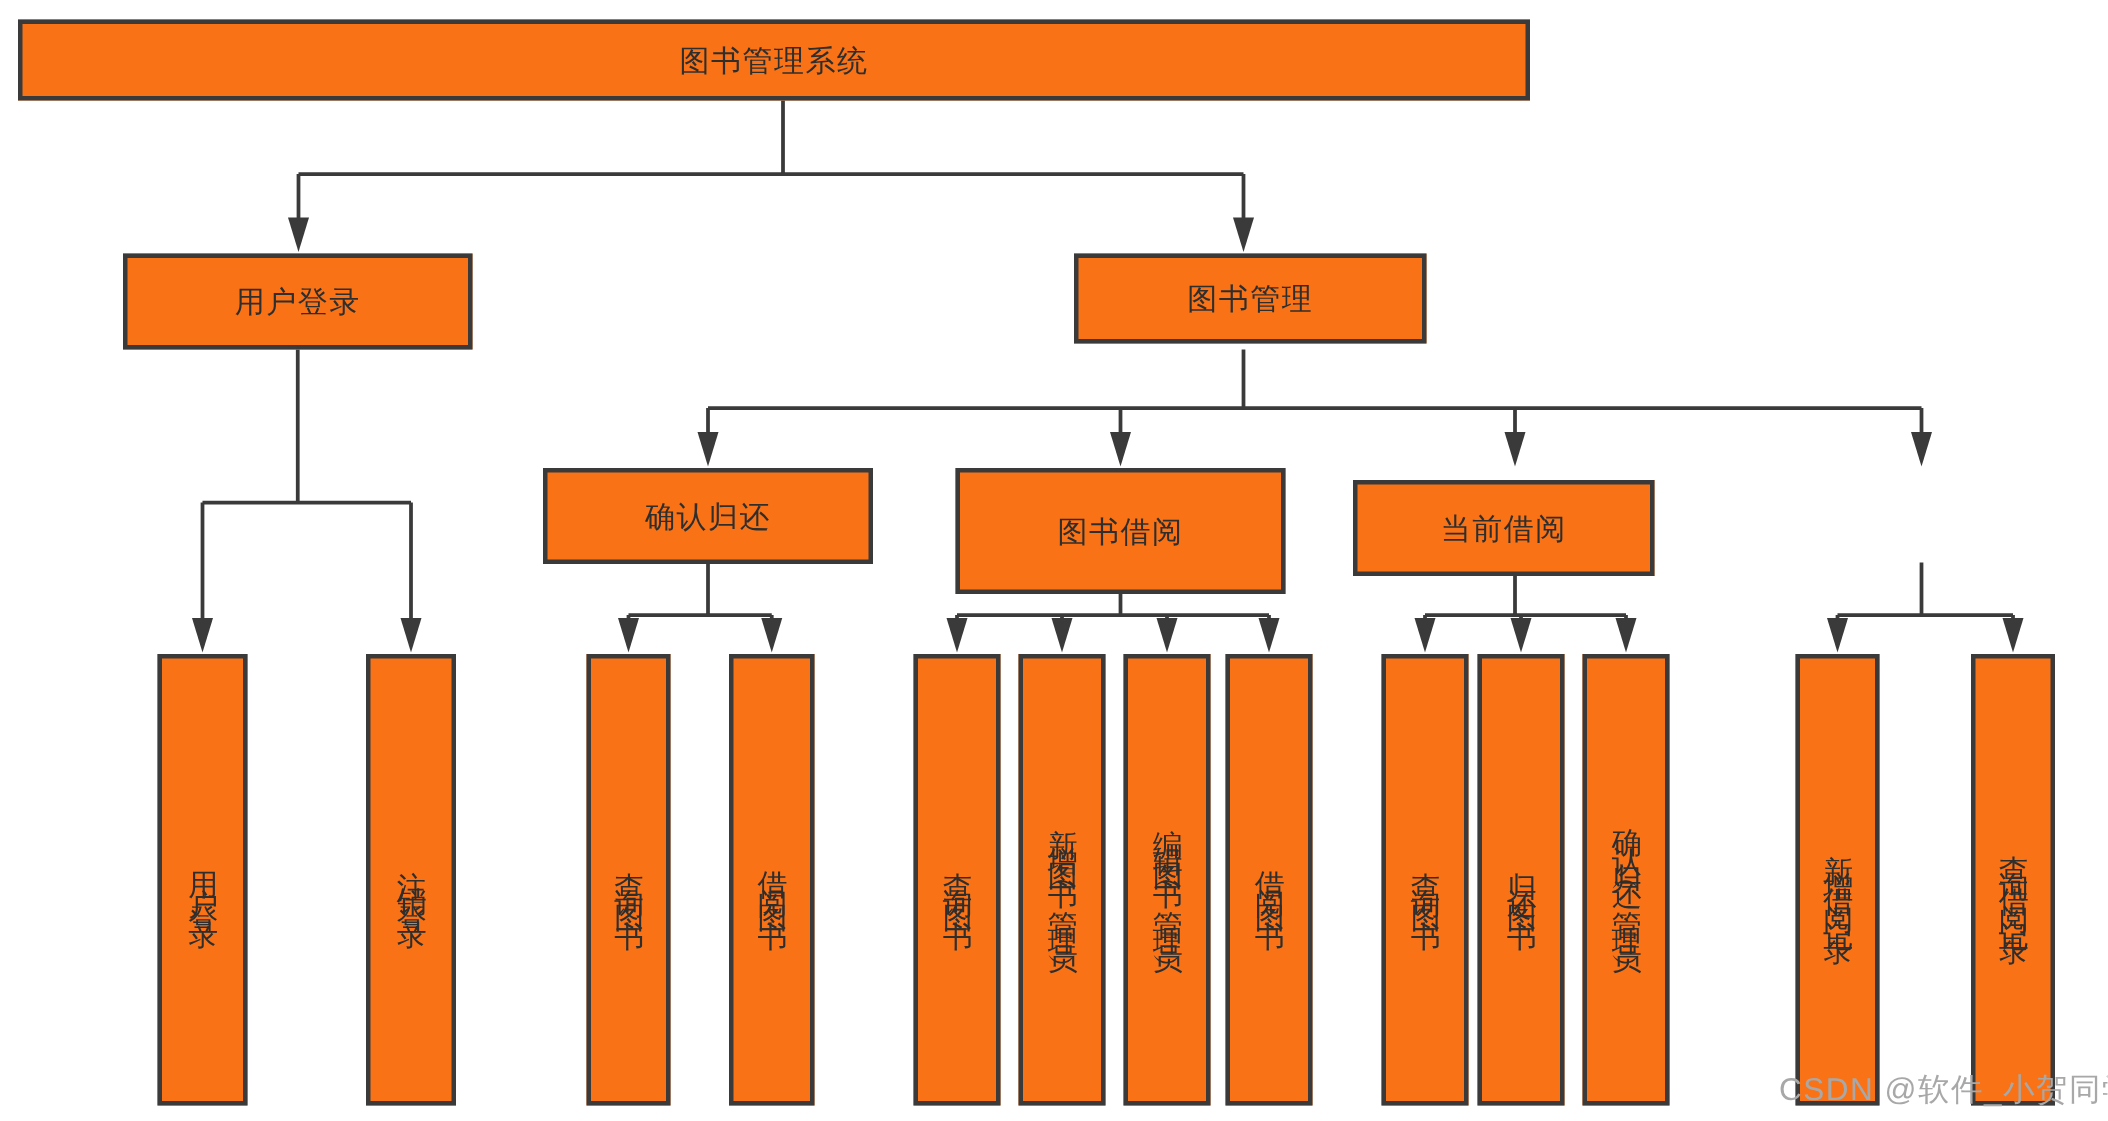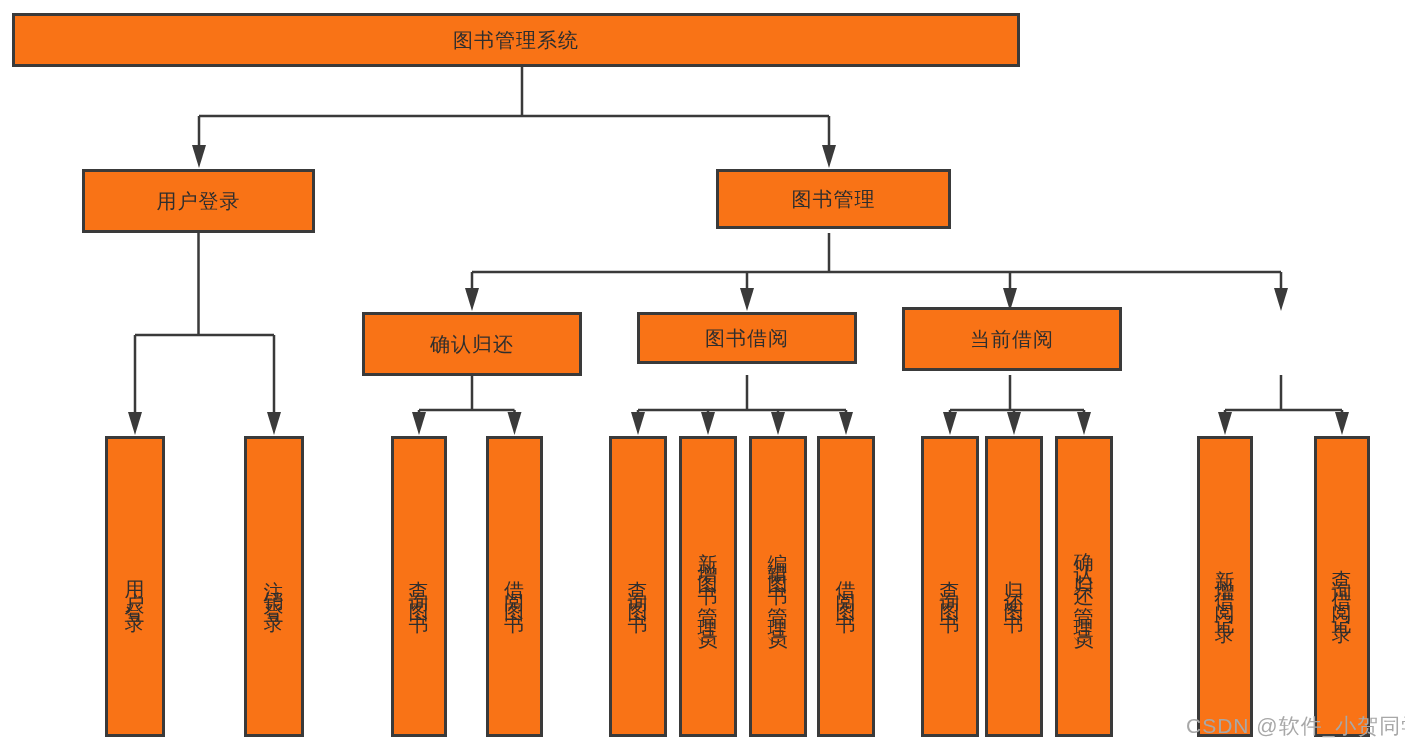--- a/index.html
+++ b/index.html
@@ -78,24 +78,24 @@
   <div class="box" style="left:82px;top:169px;width:233px;height:64px">
     <span class="lbl">用户登录</span>
   </div>
   <div class="box" style="left:716px;top:169px;width:235px;height:60px">
     <span class="lbl">图书管理</span>
   </div>
 
   <div class="box" style="left:362px;top:312px;width:220px;height:64px">
     <span class="lbl">确认归还</span>
   </div>
-  <div class="box" style="left:637px;top:312px;width:220px;height:52px">
+  <div class="box" style="left:637px;top:312px;width:220px;height:84px">
     <span class="lbl">图书借阅</span>
   </div>
-  <div class="box" style="left:902px;top:307px;width:220px;height:64px">
+  <div class="box" style="left:902px;top:320px;width:201px;height:64px">
     <span class="lbl">当前借阅</span>
   </div>
 
   <div class="box leaf" style="left:105px;top:436px;width:60px;height:301px">
     <span class="lbl">用户登录</span>
   </div>
   <div class="box leaf" style="left:244px;top:436px;width:60px;height:301px">
     <span class="lbl">注销登录</span>
   </div>
 

